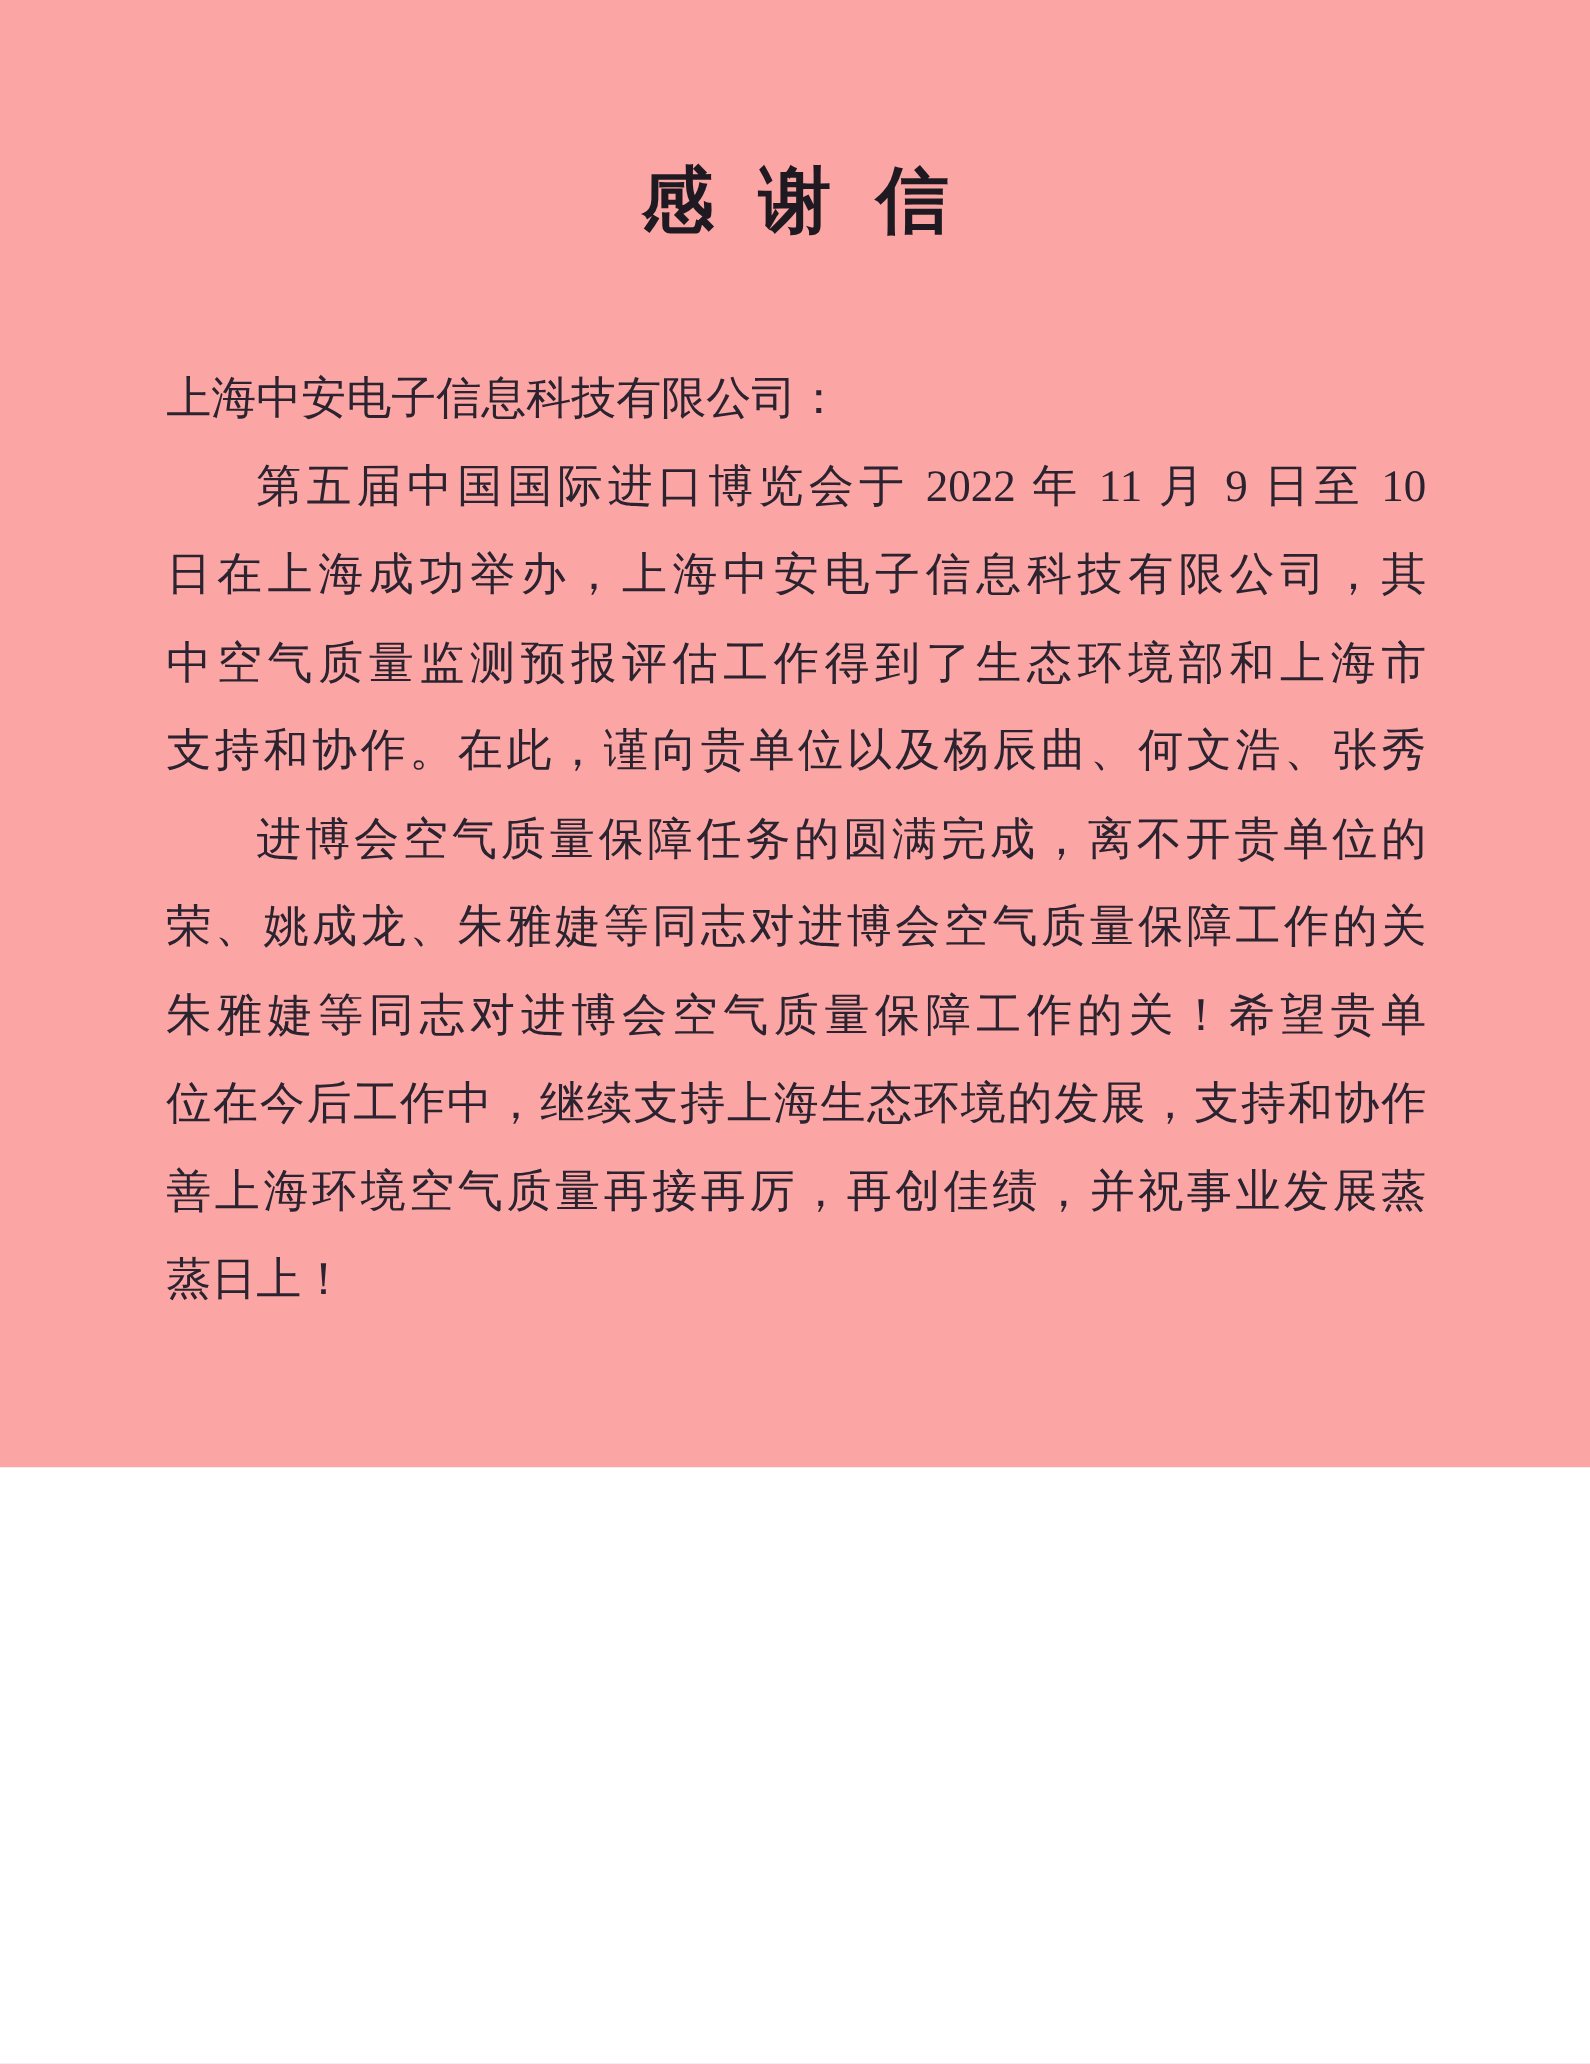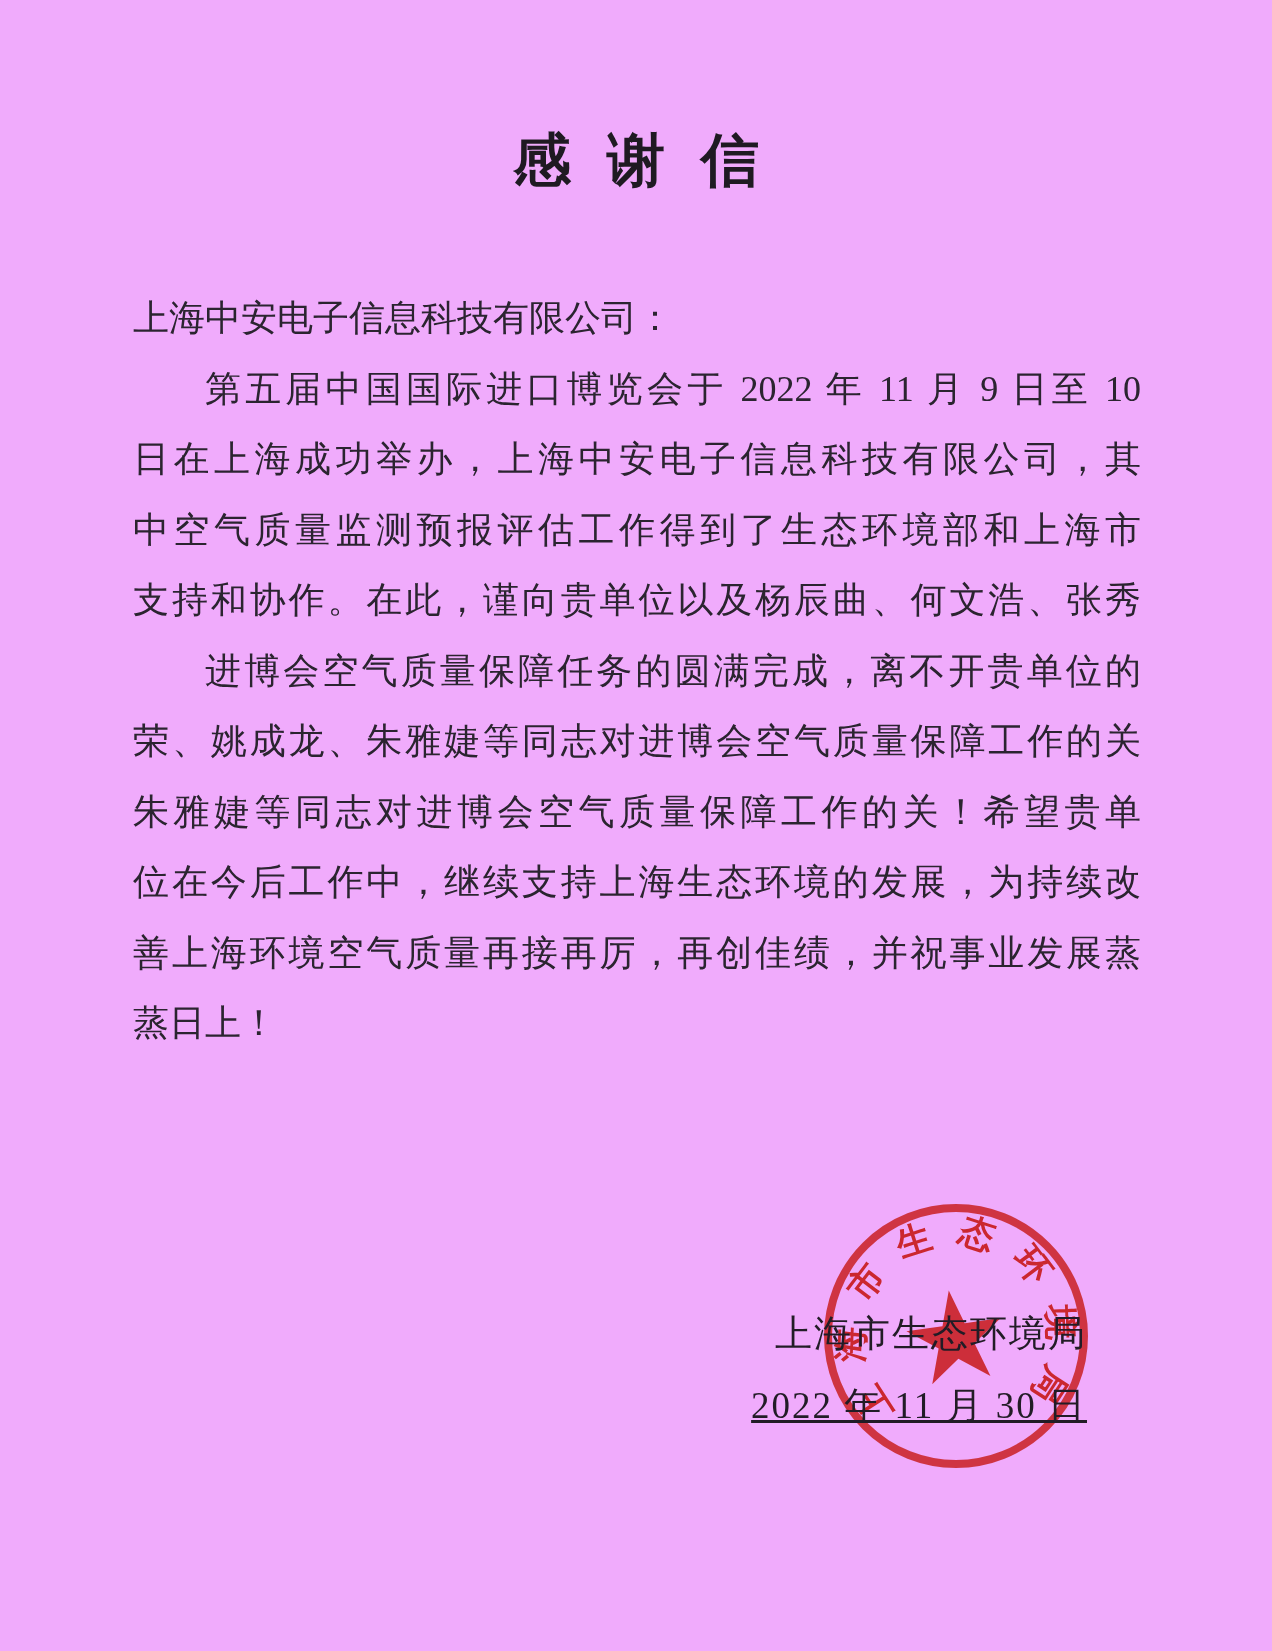--- a/index.html
+++ b/index.html
@@ -1,20 +1,20 @@
 <!DOCTYPE html>
 <html><head>
 <meta charset="utf-8">
 <style>
   html, body { margin: 0; padding: 0; }
   .page {
     position: relative;
     width: 1272px;
-    height: 1651px;
-    background: #f0abfc;
+    height: 1174px;
+    background: #fca5a5;
     font-family: "Liberation Serif", "DejaVu Serif", serif;
     color: #2b2430;
     overflow: hidden;
   }
   .title {
     position: absolute;
     top: 122px;
     left: 0;
     width: 100%;
     text-align: center;
@@ -76,21 +76,21 @@
 
   <div class="body-text">
     <div class="line">上海中安电子信息科技有限公司：</div>
     <div class="line justify indent">第五届中国国际进口博览会于 2022 年 11 月 9 日至 10</div>
     <div class="line justify">日在上海成功举办，上海中安电子信息科技有限公司，其</div>
     <div class="line justify">中空气质量监测预报评估工作得到了生态环境部和上海市</div>
     <div class="line justify">支持和协作。在此，谨向贵单位以及杨辰曲、何文浩、张秀</div>
     <div class="line justify indent">进博会空气质量保障任务的圆满完成，离不开贵单位的</div>
     <div class="line justify">荣、姚成龙、朱雅婕等同志对进博会空气质量保障工作的关</div>
     <div class="line justify">朱雅婕等同志对进博会空气质量保障工作的关！希望贵单</div>
-    <div class="line justify">位在今后工作中，继续支持上海生态环境的发展，为持续改</div>
+    <div class="line justify">位在今后工作中，继续支持上海生态环境的发展，支持和协作</div>
     <div class="line justify">善上海环境空气质量再接再厉，再创佳绩，并祝事业发展蒸</div>
     <div class="line">蒸日上！</div>
   </div>
 
   <svg class="seal" viewBox="0 0 284 284" aria-hidden="true">
     <circle cx="142" cy="142" r="128" fill="none" stroke="#d5291d" stroke-width="8" opacity="0.9"></circle>
     <path id="sealArc" d="M 88.5 219.2 A 93 93 0 1 1 195.5 219.2" fill="none"></path>
     <text font-size="35" fill="#d5291d" letter-spacing="22" text-anchor="middle">
       <textPath href="#sealArc" startOffset="50%">上海市生态环境局</textPath>
     </text>

